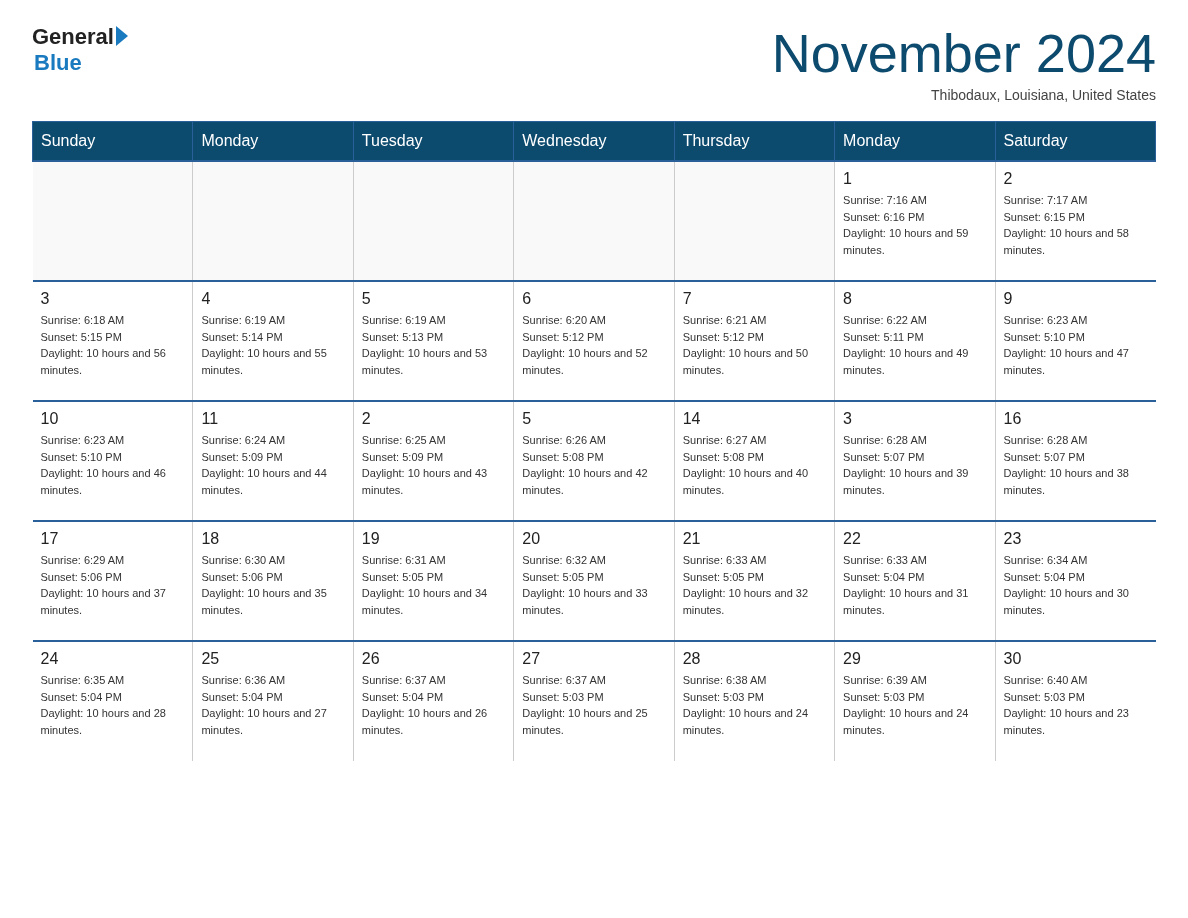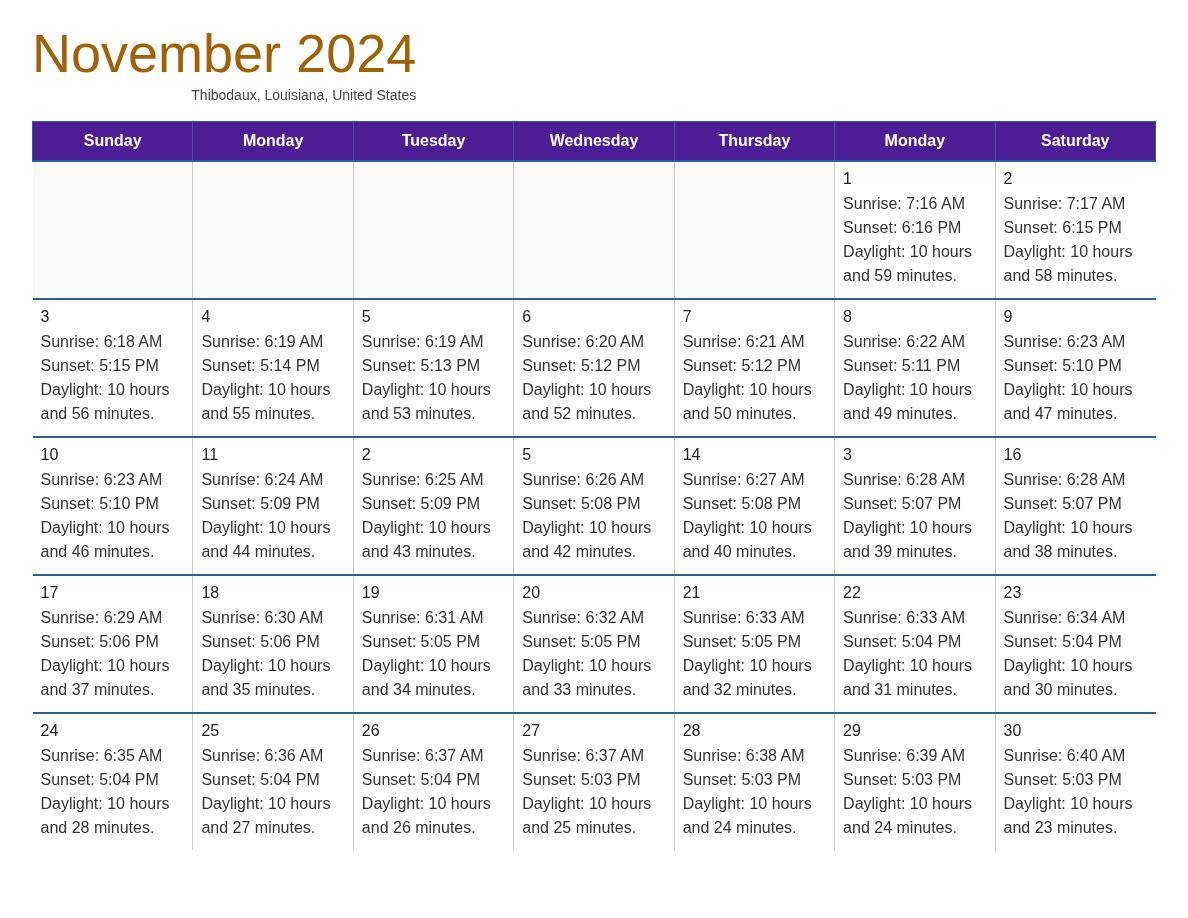--- a/index.html
+++ b/index.html
@@ -42,40 +42,40 @@
       font-size: 22px;
       font-weight: bold;
       margin-left: 2px;
     }
     .title-block {
       text-align: right;
     }
     .main-title {
       font-size: 54px;
       font-weight: normal;
-      color: #a16207;
+      color: #0c4a6e;
       line-height: 1.1;
     }
     .subtitle {
       font-size: 14px;
       color: #444;
       margin-top: 4px;
     }
     table {
       width: 100%;
       border-collapse: collapse;
       table-layout: fixed;
     }
     thead tr th {
-      background: #4c1d95;
+      background: #0c4a6e;
       color: #fff;
       font-size: 16px;
-      font-weight: bold;
+      font-weight: normal;
       padding: 10px 8px;
-      text-align: center;
+      text-align: left;
       border: 1px solid #2a6099;
     }
     tbody tr {
       border-top: 2px solid #2a6099;
     }
     tbody tr td {
       vertical-align: top;
       padding: 8px 8px 10px 8px;
       font-size: 13px;
       color: #333;
@@ -86,32 +86,39 @@
       border-right: none;
     }
     .day-num {
       font-size: 16px;
       font-weight: normal;
       color: #222;
       display: block;
       margin-bottom: 4px;
     }
     .day-info {
-      font-size: 16px;
+      font-size: 11px;
       color: #333;
       line-height: 1.5;
     }
     .empty-cell {
       background: #f9f9f9;
     }
   </style>
 </head>
 <body>
 
 <div class="header">
+  <div class="logo">
+    <div class="logo-top">
+      <span>General</span>
+      <div class="logo-arrow"></div>
+    </div>
+    <div class="logo-bottom">Blue</div>
+  </div>
   <div class="title-block">
     <div class="main-title">November 2024</div>
     <div class="subtitle">Thibodaux, Louisiana, United States</div>
   </div>
 </div>
 
 <table>
   <thead>
     <tr>
     <th>Sunday</th>

